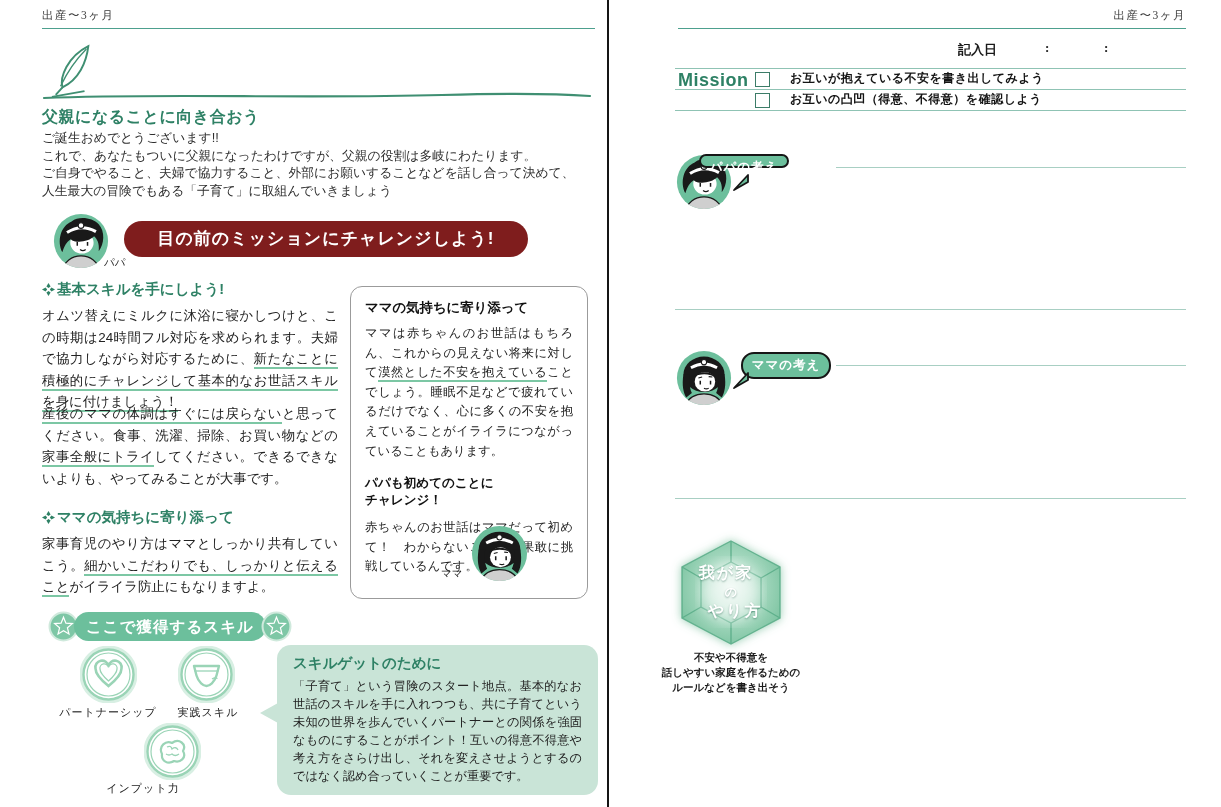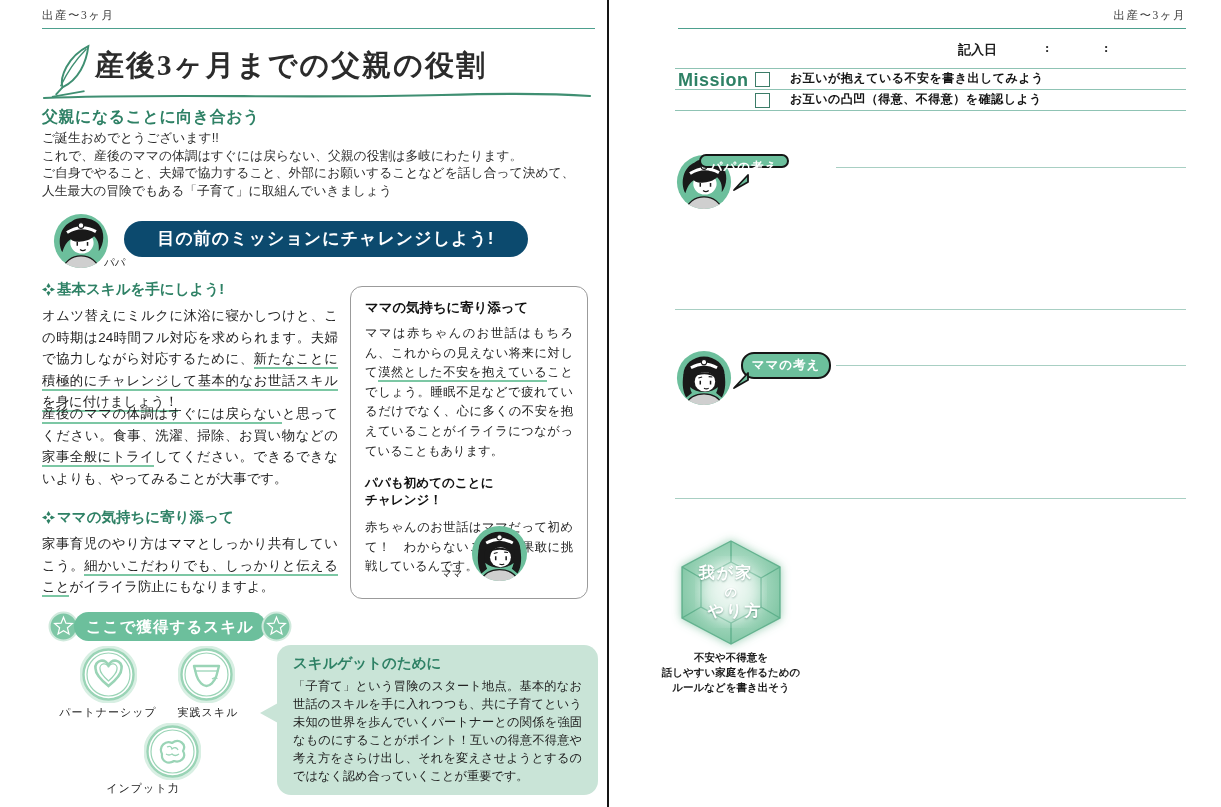--- a/index.html
+++ b/index.html
@@ -11,21 +11,21 @@
 
   .hdr{font-family:"Liberation Serif","DejaVu Serif",serif;font-size:11.5px;color:#3a3a3a;letter-spacing:1.5px}
   .rule{height:0;border-top:1.5px solid #4da08e}
   .divider{width:1.6px;background:#151515}
 
   .title{font-family:"Liberation Serif","DejaVu Serif",serif;font-weight:700;font-size:29px;
          color:#2b2b2b;letter-spacing:2px;white-space:nowrap}
   .gheading{font-size:16px;font-weight:700;color:#2e8165;letter-spacing:.5px}
   .para{font-size:12.8px;line-height:17.6px;color:#2e2e2e}
 
-  .banner{background:#0c4a6e;border-radius:18px;color:#fff;font-weight:700;font-size:17px;
+  .banner{background:#7f1d1d;border-radius:18px;color:#fff;font-weight:700;font-size:17px;
           text-align:center;line-height:36px;letter-spacing:1px}
   .avatar-label{font-family:"Liberation Serif","DejaVu Serif",serif;font-size:10.5px;color:#222}
 
   .sec{width:296px}
   .sec-h{display:flex;align-items:center;gap:2px;font-size:14.5px;font-weight:700;color:#2e8165;margin-bottom:6px}
   .sec-b{font-size:13.4px;line-height:21.6px;color:#222;text-align:justify}
   .u-green{border-bottom:2.6px solid #7cc7a4;padding-bottom:1px}
 
   .sidebox{border:1.6px solid #9b9b9b;border-radius:12px;background:#fff;padding:12px 14px}
   .sidebox .bt{font-size:13.4px;font-weight:700;color:#111;margin-bottom:7px}
@@ -73,29 +73,28 @@
   <div class="abs hdr" style="left:42px;top:8px">出産〜3ヶ月</div>
   <div class="abs rule" style="left:42px;top:28px;width:553px"></div>
 
   <svg class="abs" style="left:50px;top:42px" width="46" height="58" viewBox="0 0 48 58">
     <path d="M40,3 C38,20 30,38 13,46 C10,36 18,14 40,3 Z" fill="none" stroke="#3f8f72" stroke-width="2"></path>
     <path d="M38,6 C28,16 18,30 11,45" fill="none" stroke="#3f8f72" stroke-width="1.4"></path>
     <path d="M13,46 L6,54" fill="none" stroke="#3f8f72" stroke-width="2"></path>
     <path d="M2,56 L36,50" fill="none" stroke="#3f8f72" stroke-width="2"></path>
   </svg>
 
-  <div class="abs title" style="left:95px;top:46px">産後3ヶ月までの父親の役割</div>
   <svg class="abs" style="left:42px;top:90px" width="552" height="12" viewBox="0 0 552 12">
     <path d="M2,8 C120,3 260,9 400,5 C470,3 520,4 548,6" fill="none" stroke="#3f8f72" stroke-width="2.2" stroke-linecap="round"></path>
   </svg>
 
   <div class="abs gheading" style="left:42px;top:107px">父親になることに向き合おう</div>
   <div class="abs" style="left:42px;top:129px;width:540px">
     <div class="para">ご誕生おめでとうございます!!</div>
-    <div class="para">これで、産後のママの体調はすぐには戻らない、父親の役割は多岐にわたります。</div>
+    <div class="para">これで、あなたもついに父親になったわけですが、父親の役割は多岐にわたります。</div>
     <div class="para">ご自身でやること、夫婦で協力すること、外部にお願いすることなどを話し合って決めて、</div>
     <div class="para">人生最大の冒険でもある「子育て」に取組んでいきましょう</div>
   </div>
 
   <svg class="abs" style="left:53px;top:213px" width="56" height="56" viewBox="0 0 60 60">
     <defs>
         <clipPath id="cpP1">
           <circle cx="30" cy="30" r="29"></circle>
         </clipPath>
       </defs>

